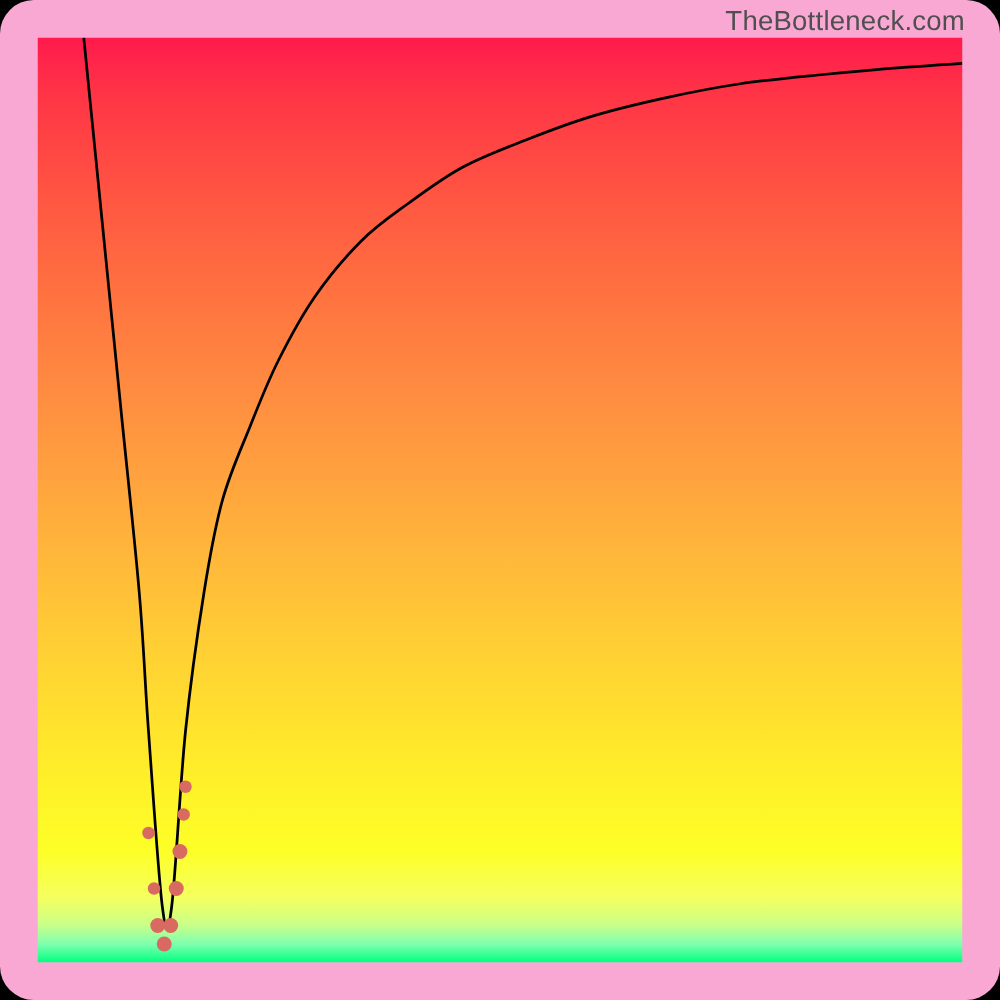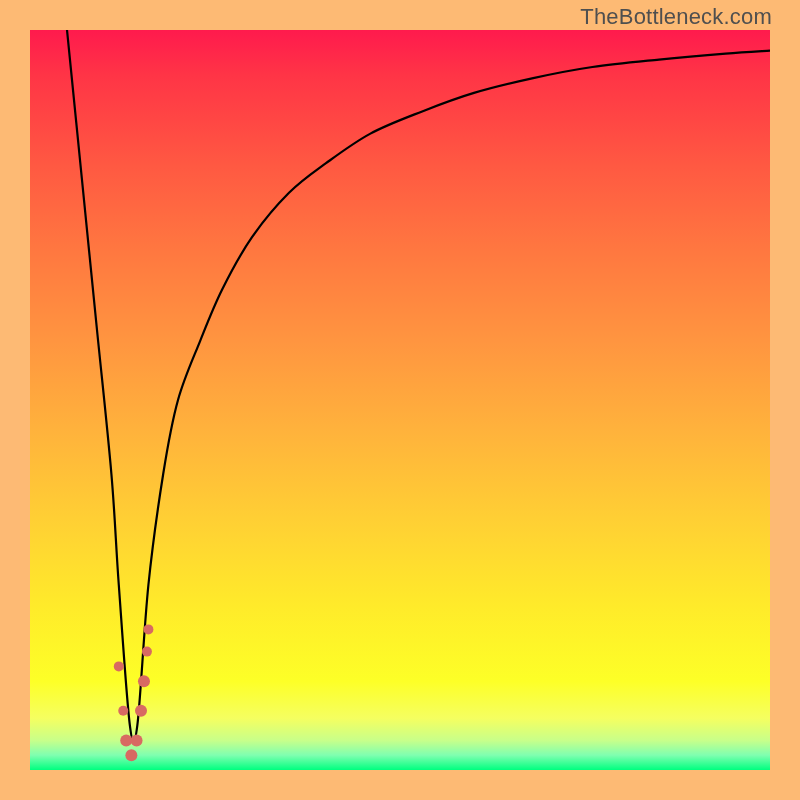--- a/index.html
+++ b/index.html
@@ -10,21 +10,22 @@
     overflow: hidden;
     background: #000;
     font-family: Arial, Helvetica, sans-serif;
   }
   .frame {
     position: absolute;
     top: 0;
     left: 0;
     width: 800px;
     height: 800px;
-    background: #fdba74;
+    background: #f9a8d4;
+    border-radius: 27px;
   }
   .plot-area {
     position: absolute;
     top: 30px;
     left: 30px;
     width: 740px;
     height: 740px;
     overflow: hidden;
   }
   .gradient-bg {

